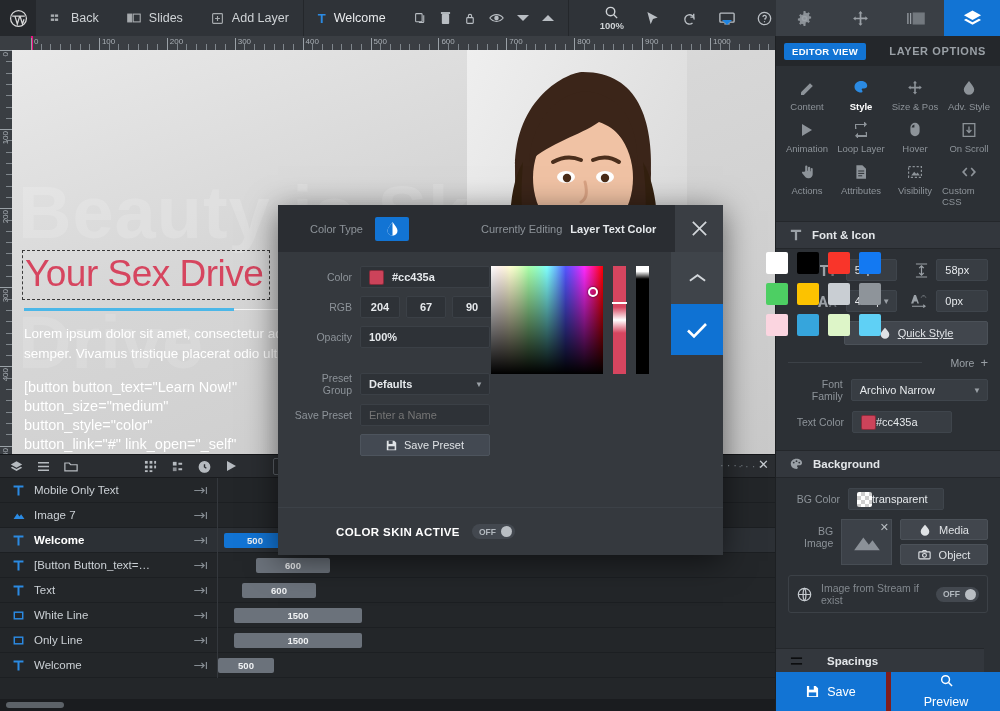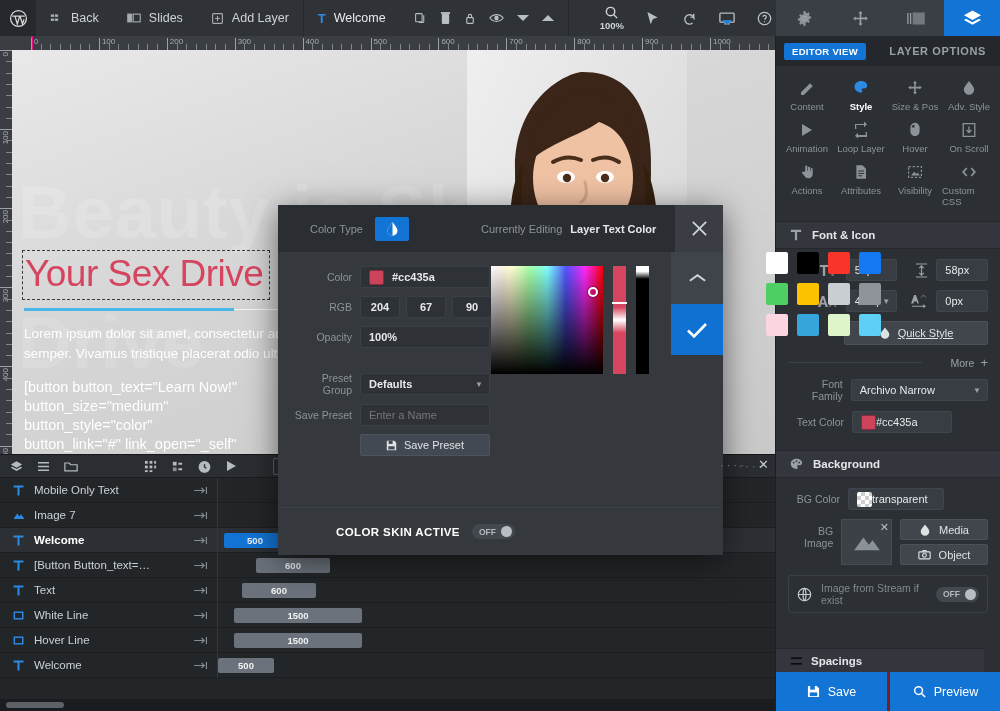--- a/index.html
+++ b/index.html
@@ -241,34 +241,34 @@
   .stream-row .slab { color: #82888e; font-size: 10.5px; flex: 1; }
   .toggle {
     display: flex; align-items: center; gap: 5px; background: #43484f; border-radius: 9px;
     padding: 2px 3px 2px 7px; cursor: pointer;
   }
   .toggle .t-txt { color: #b2b8be; font-size: 8.5px; font-weight: bold; }
   .toggle .t-knob { width: 11px; height: 11px; border-radius: 50%; background: #b9bec3; }
 
   .rp-bottom-strip {
     position: absolute; left: 0; bottom: 39px; width: 208px; height: 24px;
-    background: #33373d; display: flex; align-items: center; gap: 8px; padding: 0 14px;
+    background: #33373d; display: flex; align-items: center; gap: 24px; padding: 0 14px;
     border-top: 1px solid #24272b; overflow: hidden;
   }
   .rp-bottom-strip .slbl { color: #e3e6e9; font-size: 11.5px; font-weight: bold; }
 
   .save-bar {
     position: absolute; left: 0; bottom: 0; width: 225px; height: 39px;
     background: #1274d4; display: flex;
   }
   .save-bar .sb {
     flex: 1; display: flex; align-items: center; justify-content: center; gap: 8px;
     color: #fff; font-size: 12.5px; cursor: pointer;
   }
-  .save-bar .sb + .sb { border-left: 3px solid #7f1d1d; }
+  .save-bar .sb + .sb { border-left: 5px solid #7f1d1d; flex-direction: column; }
 
   
   .cp {
     position: absolute; left: 278px; top: 205px; width: 445px; height: 350px;
     background: #35393e; box-shadow: 0 6px 30px rgba(0,0,0,.55); z-index: 50;
   }
   .cp-head {
     height: 47px; background: #2a2d32; display: flex; align-items: center;
   }
   .cp-head .lbl { color: #8d9399; font-size: 11px; margin-left: 32px; }
@@ -850,21 +850,21 @@
             <span class="tl-bar" style="left:16px;width:128px;">1500</span>
           </span>
         </div>
         <div class="tl-row">
           <span class="lname">
             <span class="licon">
               <svg width="11" height="11" viewBox="0 0 12 12" fill="none" stroke="currentColor" stroke-width="1.6">
                 <rect x="1.4" y="2.4" width="9.2" height="7.2"></rect>
               </svg>
             </span>
-            <span>Hover Line</span>
+            <span>Only Line</span>
           </span>
           <span class="arrow">
             <svg width="14" height="9" viewBox="0 0 15 10" fill="none" stroke="currentColor" stroke-width="1.3">
               <path d="M0 5h11M8 2l3 3-3 3M13.5 1v8"></path>
             </svg>
           </span>
           <span class="tl-track">
             <span class="tl-bar" style="left:16px;width:128px;">1500</span>
           </span>
         </div>

